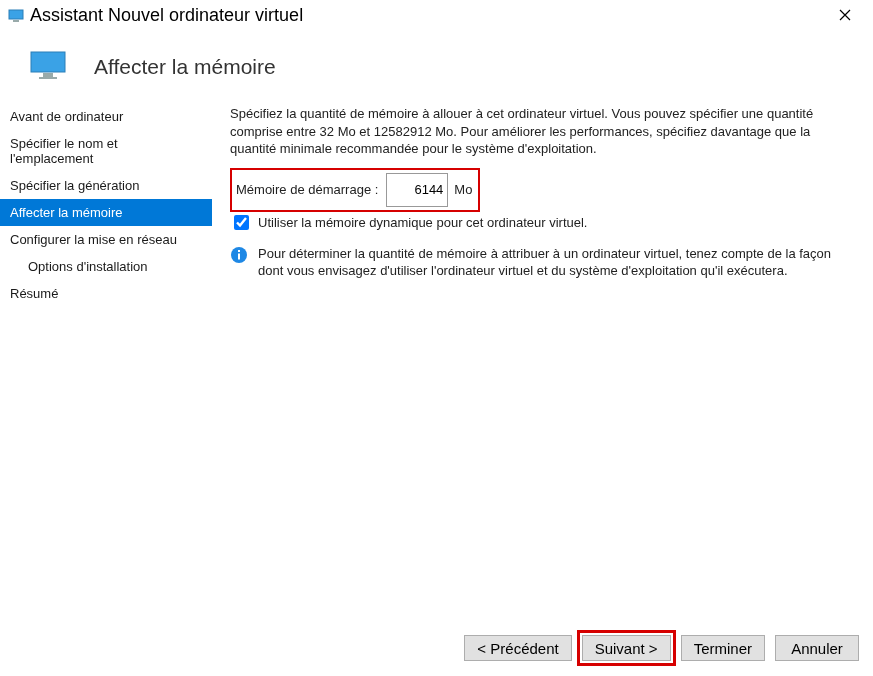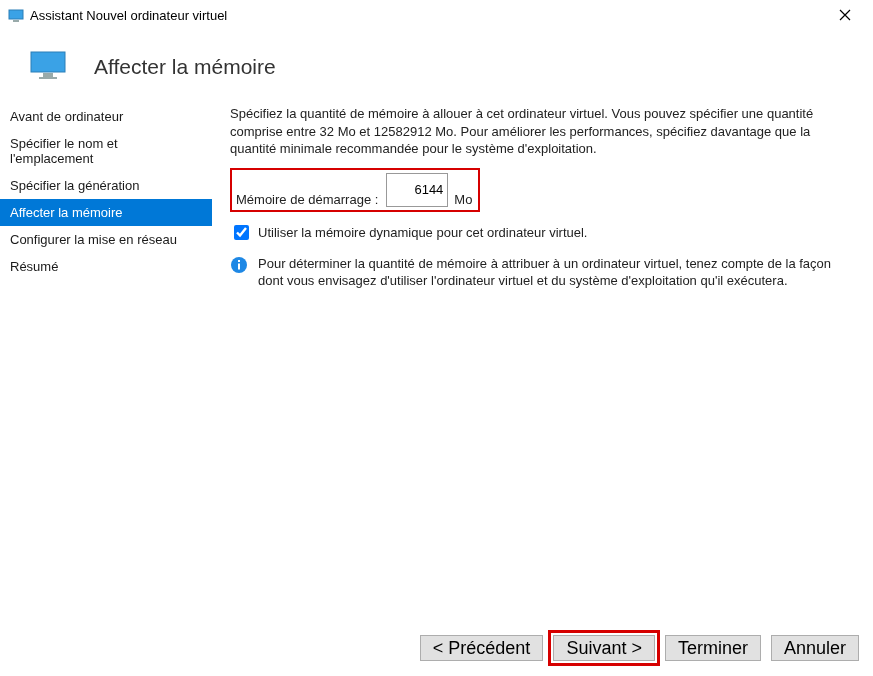--- a/index.html
+++ b/index.html
@@ -19,21 +19,21 @@
     height: 32px;
     padding: 0 8px;
     border-bottom: 1px solid #fff;
   }
   .titlebar-icon {
     width: 16px; height: 16px;
     margin-right: 6px;
   }
   .titlebar-title {
     flex: 1;
-    font-size: 13px;
+    font-size: 18px;
   }
   .close-x {
     width: 40px;
     text-align: center;
     font-size: 16px;
     cursor: pointer;
   }
   .header {
     display: flex;
     align-items: center;
@@ -71,24 +71,23 @@
     flex: 1;
     padding: 6px 24px 0 18px;
     color: #222;
   }
   .desc {
     line-height: 1.35;
     margin-bottom: 10px;
   }
   .memrow {
     display: inline-flex;
-    align-items: flex-end;
+    align-items: center;
     border: 2px solid #d60000;
     padding: 3px 6px 3px 4px;
-    margin-bottom: 10px;
   }
   .memlabel { margin-right: 8px; }
   .meminput {
     width: 62px;
     height: 22px;
     text-align: right;
     padding: 16px 4px;
     font-family: inherit;
     font-size: 13px;
     border: 1px solid #999;
@@ -122,21 +121,21 @@
     align-items: center;
     padding-right: 14px;
     gap: 10px;
   }
   .btn {
     min-width: 84px;
     height: 26px;
     border: 1px solid #adadad;
     background: #e1e1e1;
     font-family: inherit;
-    font-size: 18px;
+    font-size: 15px;
     cursor: pointer;
     padding: 0 12px;
   }
   .btn-highlight {
     outline: 3px solid #d60000;
     outline-offset: 2px;
   }
 </style>
 </head>
 <body>
@@ -167,20 +166,21 @@
   <span class="page-title">Affecter la mémoire</span>
 </div>
 
 <div class="main-wrap">
   <div class="sidebar">
     <div class="sidebar-item">Avant de ordinateur</div>
     <div class="sidebar-item">Spécifier le nom et l'emplacement</div>
     <div class="sidebar-item">Spécifier la génération</div>
     <div class="sidebar-item selected">Affecter la mémoire</div>
     <div class="sidebar-item">Configurer la mise en réseau</div>
+    <div class="sidebar-item sidebar-sub">Options d'installation</div>
     <div class="sidebar-item">Résumé</div>
   </div>
 
   <div class="content">
     <div class="desc">Spécifiez la quantité de mémoire à allouer à cet ordinateur virtuel. Vous pouvez spécifier une quantité comprise entre 32 Mo et 12582912 Mo. Pour améliorer les performances, spécifiez davantage que la quantité minimale recommandée pour le système d'exploitation.</div>
 
     <div class="memrow">
       <span class="memlabel">Mémoire de démarrage :</span>
       <input class="meminput" type="text" value="6144" style="">
       <span class="memunit">Mo</span>

